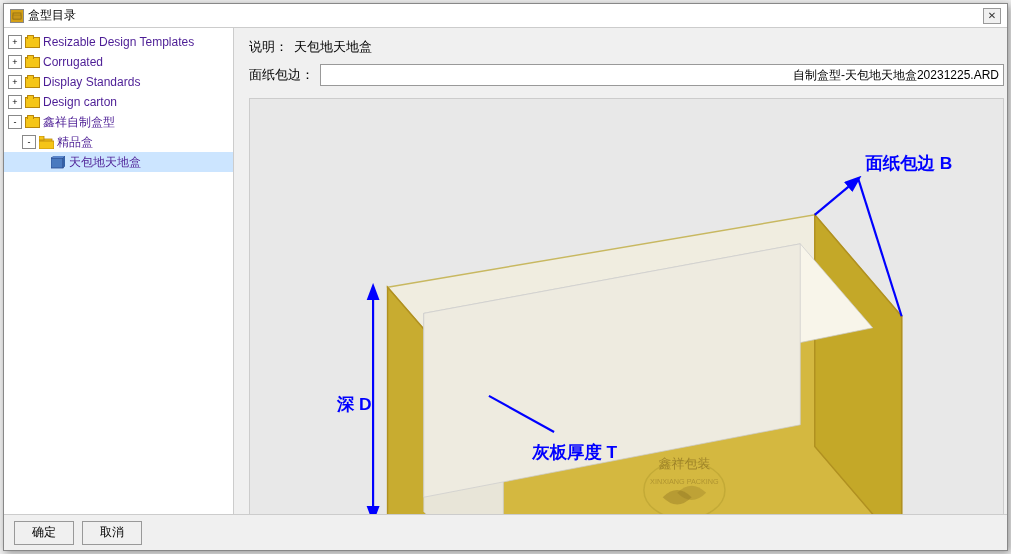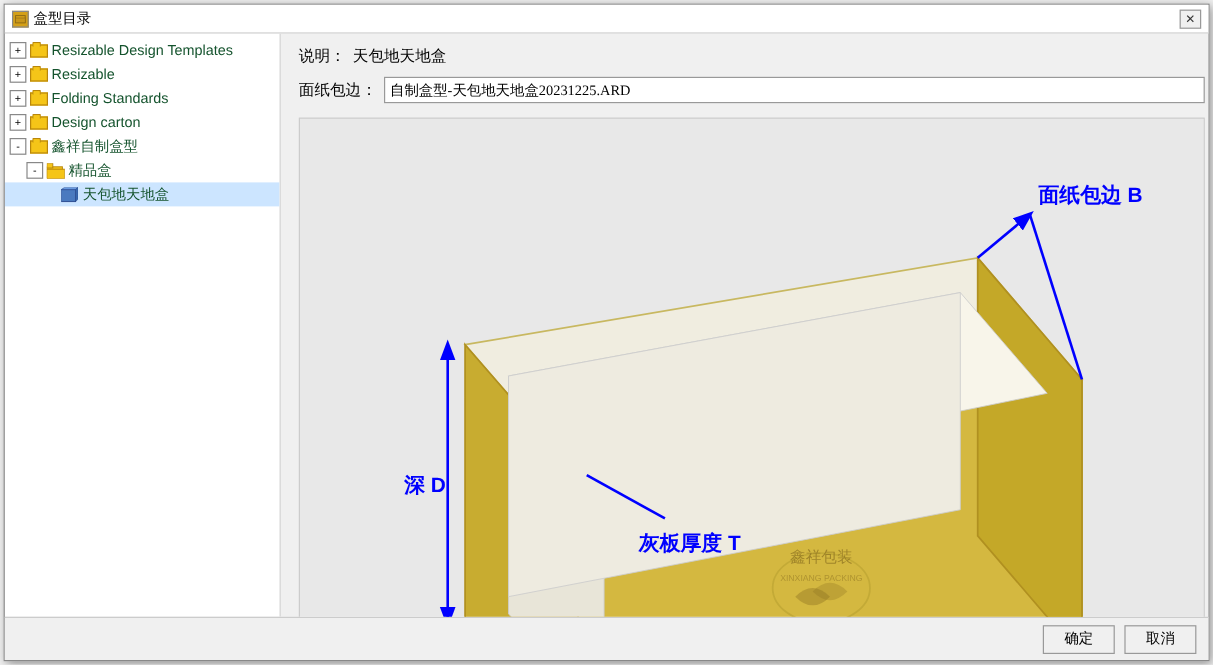--- a/index.html
+++ b/index.html
@@ -121,21 +121,21 @@
       left: 1px;
       width: 5px;
       height: 3px;
       background: #f5c518;
       border: 1px solid #b8860b;
       border-bottom: none;
       border-radius: 1px 1px 0 0;
     }
     .tree-label {
       font-size: 12px;
-      color: #14532d;
+      color: #4c1d95;
     }
     .indent1 { padding-left: 4px; }
     .indent2 { padding-left: 18px; }
     .indent3 { padding-left: 32px; }
 
     .right-panel {
       flex: 1;
       display: flex;
       flex-direction: column;
       background: #f0f0f0;
@@ -156,39 +156,40 @@
       font-size: 13px;
       color: #000;
     }
     .form-input {
       flex: 1;
       height: 22px;
       border: 1px solid #999;
       background: #fff;
       padding: 0 4px;
       font-size: 12px;
-      font-family: Liberation Serif, serif;
+      font-family: Liberation Sans, sans-serif;
+      text-align: right;
     }
     .box-preview {
       flex: 1;
       position: relative;
       display: flex;
       align-items: center;
       justify-content: center;
       background: #e8e8e8;
       border: 1px solid #ccc;
       margin-top: 4px;
     }
     .footer {
       height: 36px;
       background: #f0f0f0;
       border-top: 1px solid #ccc;
       display: flex;
       align-items: center;
-      justify-content: flex-end;
+      justify-content: flex-start;
       padding: 0 10px;
       gap: 8px;
     }
     .footer-btn {
       min-width: 60px;
       height: 24px;
       background: #f0f0f0;
       border: 1px solid #999;
       padding: 0 12px;
       cursor: pointer;
@@ -224,29 +225,29 @@
             <div class="folder-icon"></div>
           </div>
         <span class="tree-label">Resizable Design Templates</span>
       </div>
 
       <div class="tree-item indent1">
         <div class="expand-btn">+</div>
         <div class="tree-icon">
             <div class="folder-icon"></div>
           </div>
-        <span class="tree-label">Resizable</span>
+        <span class="tree-label">Corrugated</span>
       </div>
 
       <div class="tree-item indent1">
         <div class="expand-btn">+</div>
         <div class="tree-icon">
             <div class="folder-icon"></div>
           </div>
-        <span class="tree-label">Folding Standards</span>
+        <span class="tree-label">Display Standards</span>
       </div>
 
       <div class="tree-item indent1">
         <div class="expand-btn">+</div>
         <div class="tree-icon">
             <div class="folder-icon"></div>
           </div>
         <span class="tree-label">Design carton</span>
       </div>
 

